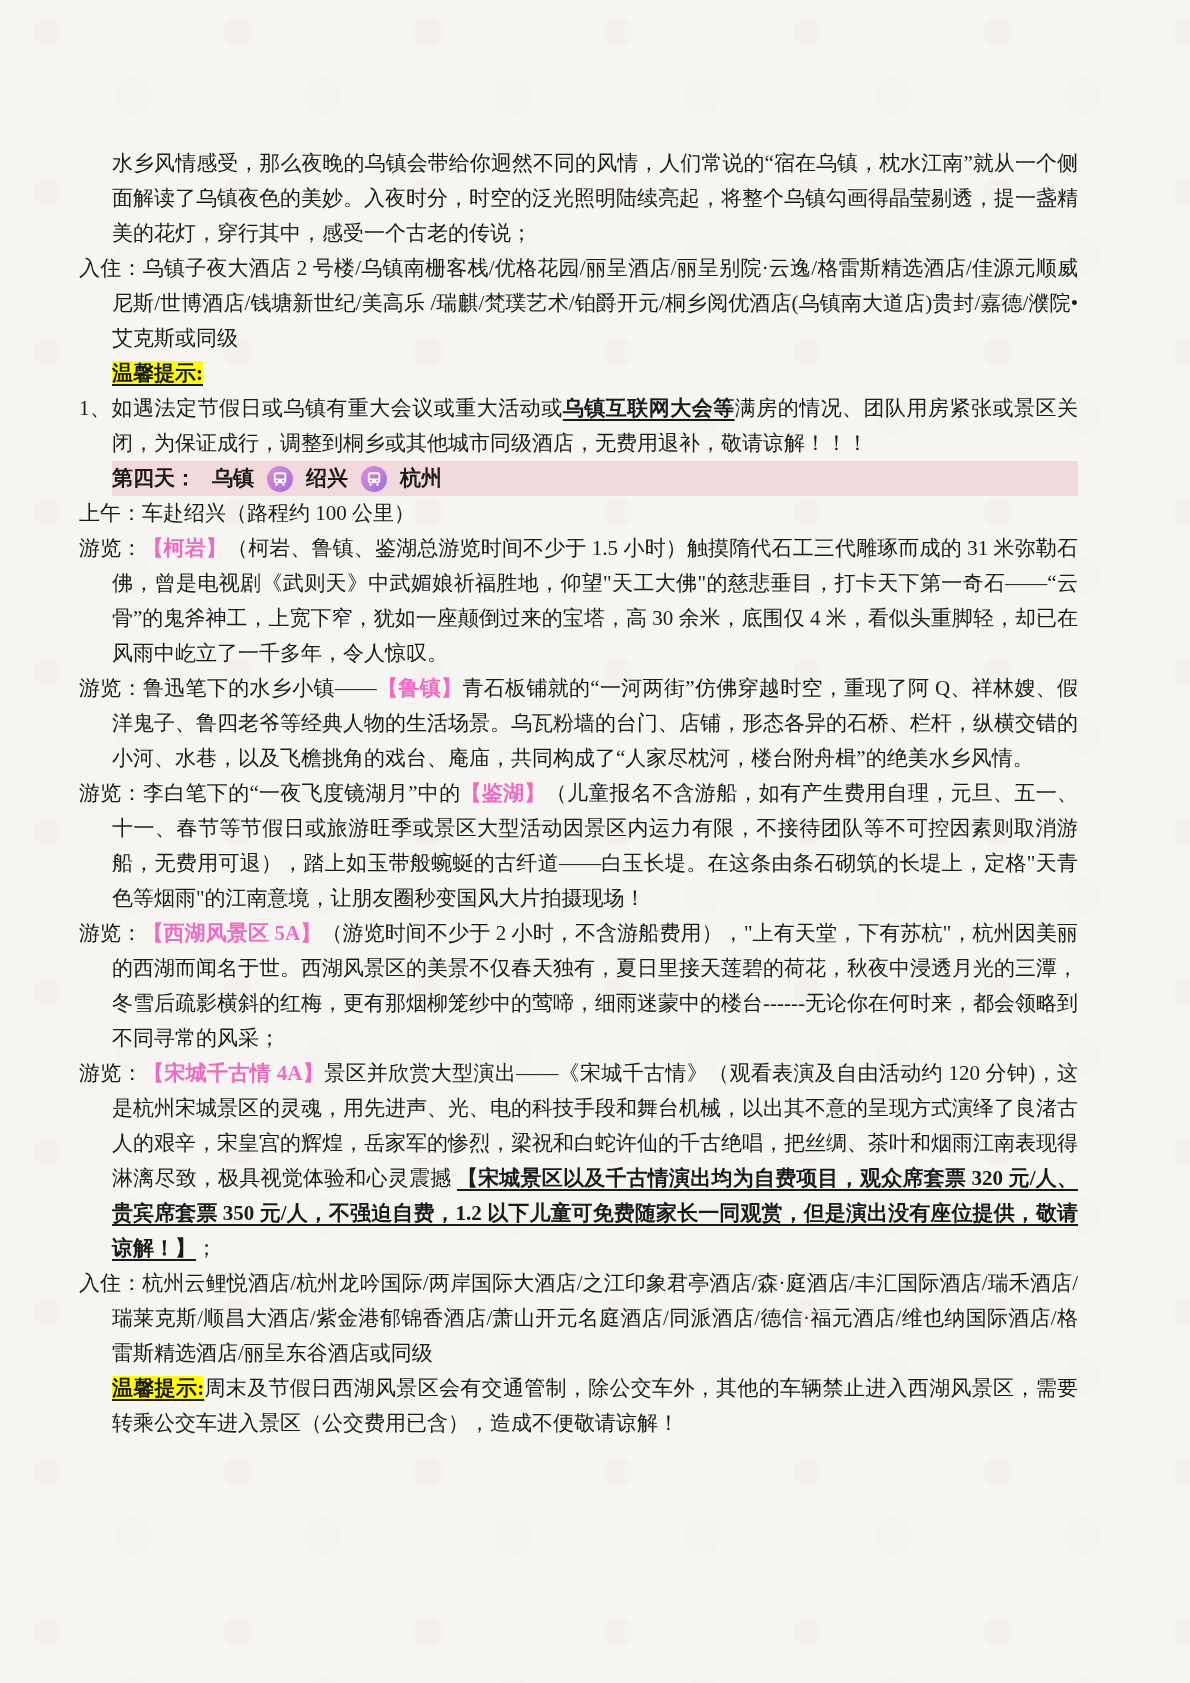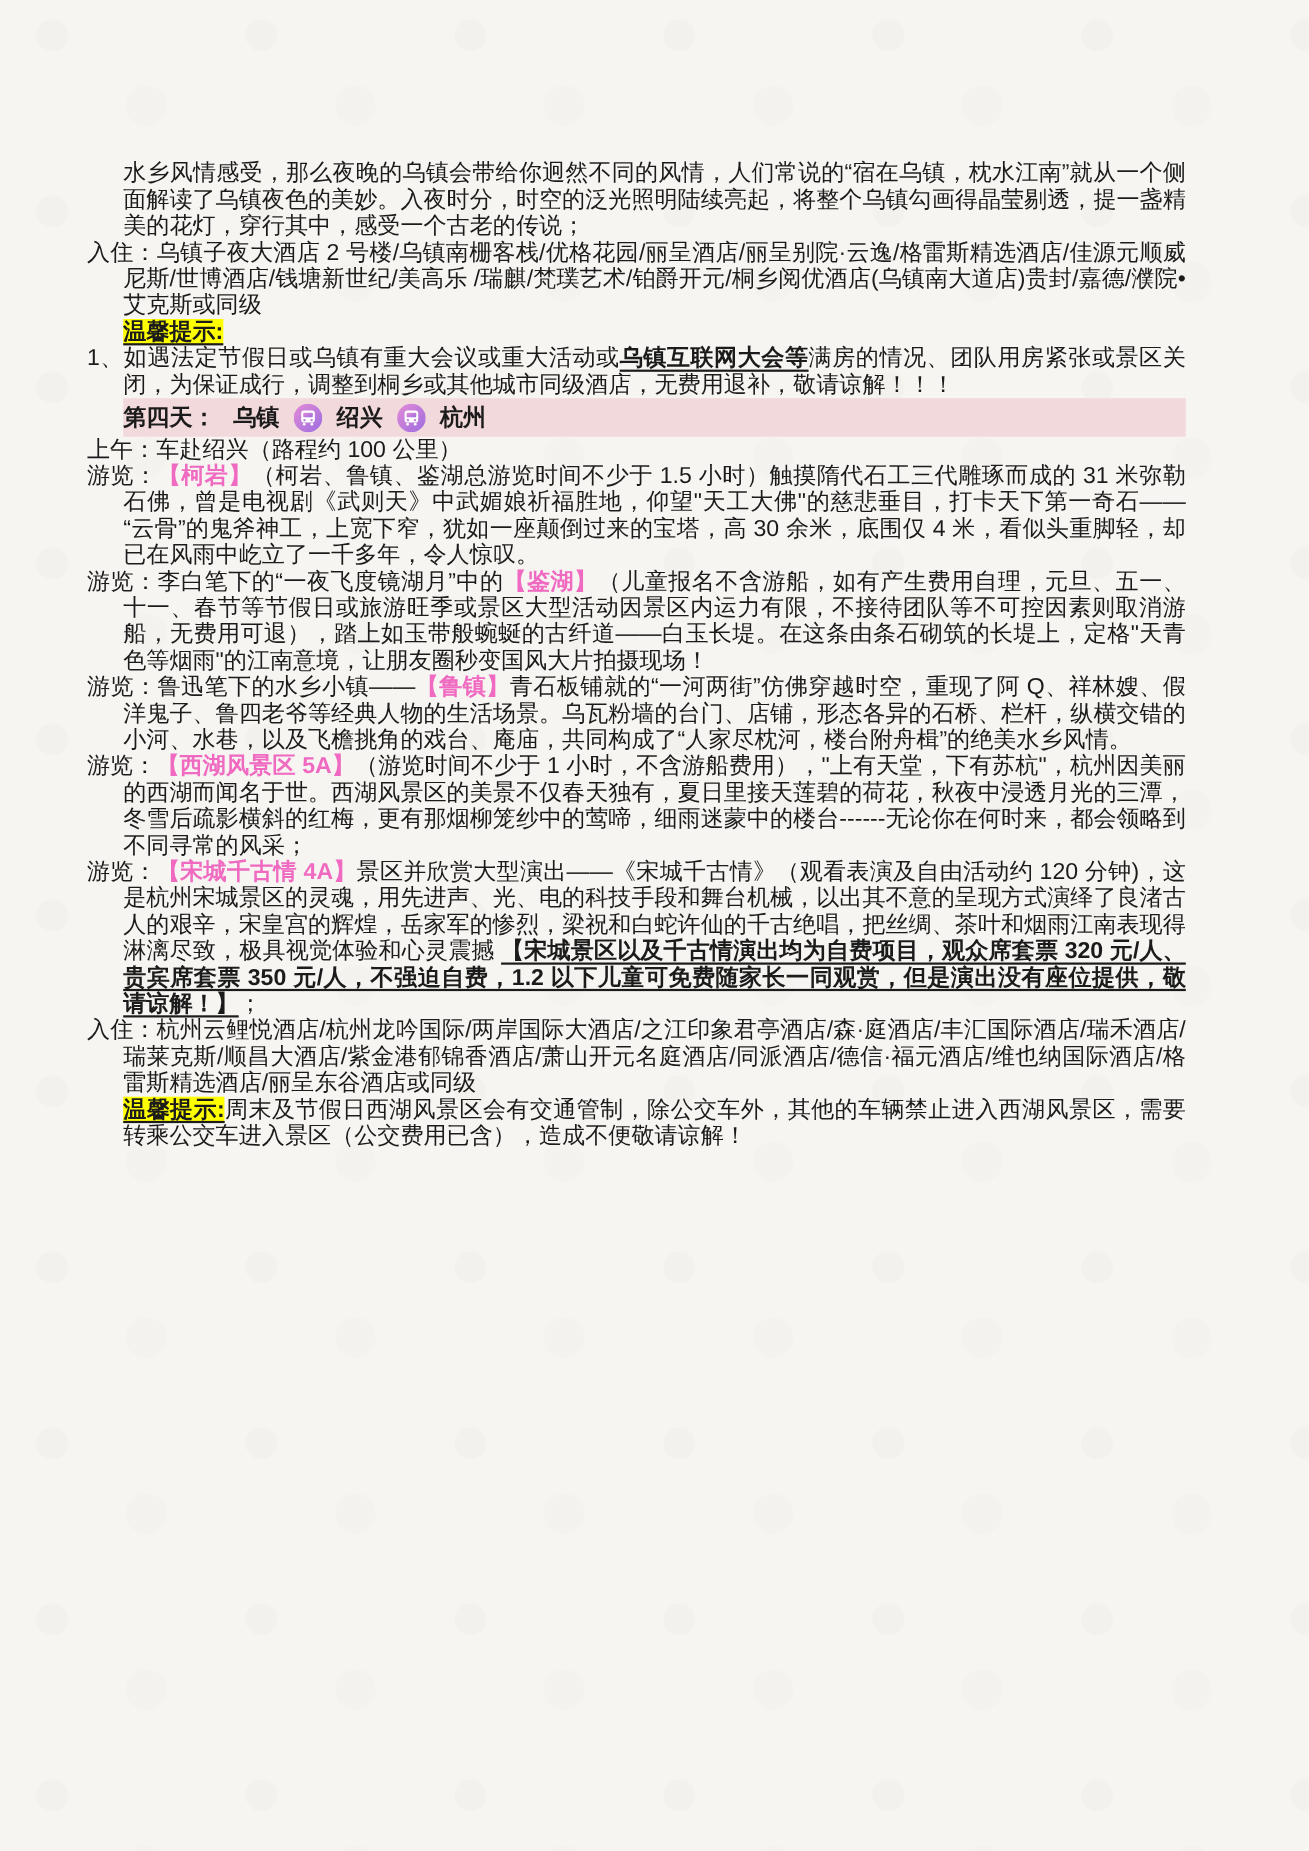--- a/index.html
+++ b/index.html
@@ -7,22 +7,22 @@
   .page{
     position:relative;
     width:1190px;height:1683px;
     margin:0 auto;
     background:#f7f5f2;
     background-image:
       radial-gradient(circle at 25% 20%, rgba(210,205,198,0.10) 0 14px, transparent 15px),
       radial-gradient(circle at 70% 60%, rgba(210,205,198,0.08) 0 18px, transparent 19px);
     background-size:190px 160px;
     overflow:hidden;
-    font-family:Liberation Sans, sans-serif;
-    font-size:21px;line-height:24px;color:#1b1b1b;
+    font-family:Liberation Serif, serif;
+    font-size:21px;line-height:35px;color:#1b1b1b;
   }
   .content{
     position:absolute;left:112px;top:146px;width:966px;
     text-align:justify;
   }
   p.para{margin:0;padding:0;}
   .ind-hang{padding-left:33px;text-indent:-33px;}
   .ind-cont{margin-left:33px;}
   .ind-none{}
   .seg{white-space:pre-wrap;}
@@ -75,20 +75,20 @@
             <rect x="8.6" y="8.2" width="8.8" height="4.2" rx="1" fill="url(#busg)"></rect>
             <circle cx="9.8" cy="14.9" r="1.1" fill="url(#busg)"></circle>
             <circle cx="16.2" cy="14.9" r="1.1" fill="url(#busg)"></circle>
             <rect x="8.2" y="17.6" width="2.6" height="2.2" rx="1" fill="#ffffff"></rect>
             <rect x="15.2" y="17.6" width="2.6" height="2.2" rx="1" fill="#ffffff"></rect>
           </svg></span>
         <span class="seg seg-b">杭州</span>
       </div>
       <p class="para ind-hang"><span class="seg">上午：车赴绍兴（路程约 100 公里）</span></p>
       <p class="para ind-hang"><span class="seg">游览：</span><span class="seg seg-pk" style="color: rgb(239, 106, 192);">【柯岩】</span><span class="seg">（柯岩、鲁镇、鉴湖总游览时间不少于 1.5 小时）触摸隋代石工三代雕琢而成的 31 米弥勒石佛，曾是电视剧《武则天》中武媚娘祈福胜地，仰望"天工大佛"的慈悲垂目，打卡天下第一奇石——“云骨”的鬼斧神工，上宽下窄，犹如一座颠倒过来的宝塔，高 30 余米，底围仅 4 米，看似头重脚轻，却已在风雨中屹立了一千多年，令人惊叹。</span></p>
+      <p class="para ind-hang"><span class="seg">游览：鲁迅笔下的水乡小镇——</span><span class="seg seg-pk" style="color: rgb(239, 106, 192);">【鲁镇】</span><span class="seg">青石板铺就的“一河两街”仿佛穿越时空，重现了阿 Q、祥林嫂、假洋鬼子、鲁四老爷等经典人物的生活场景。乌瓦粉墙的台门、店铺，形态各异的石桥、栏杆，纵横交错的小河、水巷，以及飞檐挑角的戏台、庵庙，共同构成了“人家尽枕河，楼台附舟楫”的绝美水乡风情。</span></p>
       <p class="para ind-hang"><span class="seg">游览：李白笔下的“一夜飞度镜湖月”中的</span><span class="seg seg-pk" style="color: rgb(239, 106, 192);">【鉴湖】</span><span class="seg">（儿童报名不含游船，如有产生费用自理，元旦、五一、十一、春节等节假日或旅游旺季或景区大型活动因景区内运力有限，不接待团队等不可控因素则取消游船，无费用可退），踏上如玉带般蜿蜒的古纤道——白玉长堤。在这条由条石砌筑的长堤上，定格"天青色等烟雨"的江南意境，让朋友圈秒变国风大片拍摄现场！</span></p>
-      <p class="para ind-hang"><span class="seg">游览：鲁迅笔下的水乡小镇——</span><span class="seg seg-pk" style="color: rgb(239, 106, 192);">【鲁镇】</span><span class="seg">青石板铺就的“一河两街”仿佛穿越时空，重现了阿 Q、祥林嫂、假洋鬼子、鲁四老爷等经典人物的生活场景。乌瓦粉墙的台门、店铺，形态各异的石桥、栏杆，纵横交错的小河、水巷，以及飞檐挑角的戏台、庵庙，共同构成了“人家尽枕河，楼台附舟楫”的绝美水乡风情。</span></p>
-      <p class="para ind-hang"><span class="seg">游览：</span><span class="seg seg-pk" style="color: rgb(239, 106, 192);">【西湖风景区 5A】</span><span class="seg">（游览时间不少于 1 小时，不含游船费用），"上有天堂，下有苏杭"，杭州因美丽的西湖而闻名于世。西湖风景区的美景不仅春天独有，夏日里接天莲碧的荷花，秋夜中浸透月光的三潭，冬雪后疏影横斜的红梅，更有那烟柳笼纱中的莺啼，细雨迷蒙中的楼台------无论你在何时来，都会领略到不同寻常的风采；</span></p>
+      <p class="para ind-hang"><span class="seg">游览：</span><span class="seg seg-pk" style="color: rgb(239, 106, 192);">【西湖风景区 5A】</span><span class="seg">（游览时间不少于 2 小时，不含游船费用），"上有天堂，下有苏杭"，杭州因美丽的西湖而闻名于世。西湖风景区的美景不仅春天独有，夏日里接天莲碧的荷花，秋夜中浸透月光的三潭，冬雪后疏影横斜的红梅，更有那烟柳笼纱中的莺啼，细雨迷蒙中的楼台------无论你在何时来，都会领略到不同寻常的风采；</span></p>
       <p class="para ind-hang"><span class="seg">游览：</span><span class="seg seg-pk" style="color: rgb(239, 106, 192);">【宋城千古情 4A】</span><span class="seg">景区并欣赏大型演出——《宋城千古情》（观看表演及自由活动约 120 分钟)，这是杭州宋城景区的灵魂，用先进声、光、电的科技手段和舞台机械，以出其不意的呈现方式演绎了良渚古人的艰辛，宋皇宫的辉煌，岳家军的惨烈，梁祝和白蛇许仙的千古绝唱，把丝绸、茶叶和烟雨江南表现得淋漓尽致，极具视觉体验和心灵震撼 </span><span class="seg seg-bu">【宋城景区以及千古情演出均为自费项目，观众席套票 320 元/人、贵宾席套票 350 元/人，不强迫自费，1.2 以下儿童可免费随家长一同观赏，但是演出没有座位提供，敬请谅解！】</span><span class="seg">；</span></p>
       <p class="para ind-hang"><span class="seg">入住：杭州云鲤悦酒店/杭州龙吟国际/两岸国际大酒店/之江印象君亭酒店/森·庭酒店/丰汇国际酒店/瑞禾酒店/瑞莱克斯/顺昌大酒店/紫金港郁锦香酒店/萧山开元名庭酒店/同派酒店/德信·福元酒店/维也纳国际酒店/格雷斯精选酒店/丽呈东谷酒店或同级</span></p>
       <p class="para ind-none"><span class="seg seg-hl" style="background: rgb(255, 255, 0);">温馨提示:</span><span class="seg">周末及节假日西湖风景区会有交通管制，除公交车外，其他的车辆禁止进入西湖风景区，需要转乘公交车进入景区（公交费用已含），造成不便敬请谅解！</span></p>
     </div>
 </div>
 
 </body></html>

